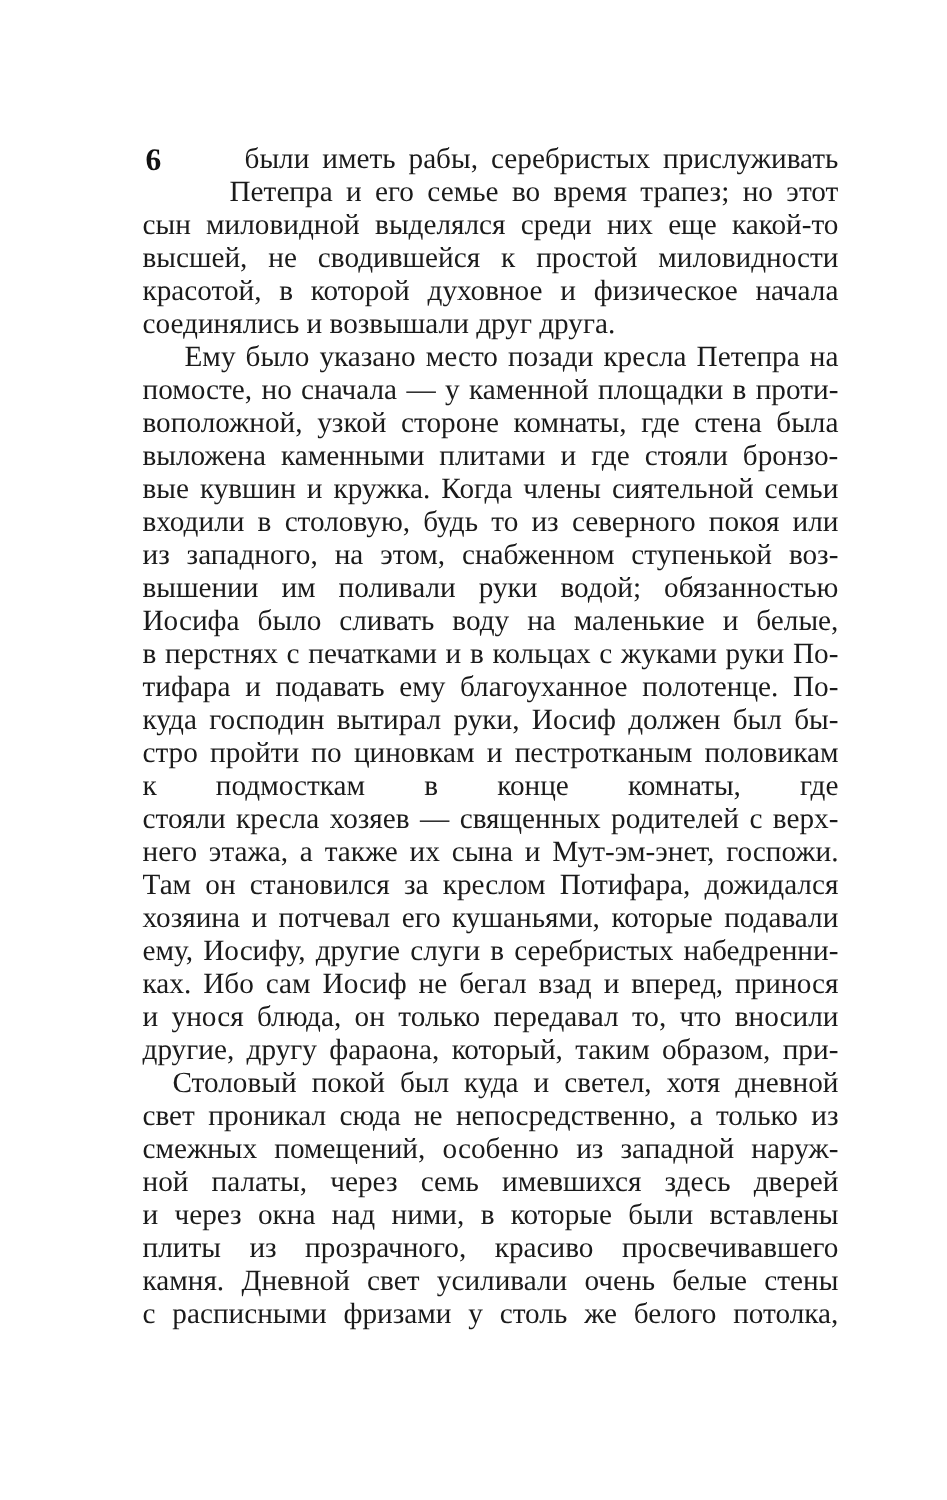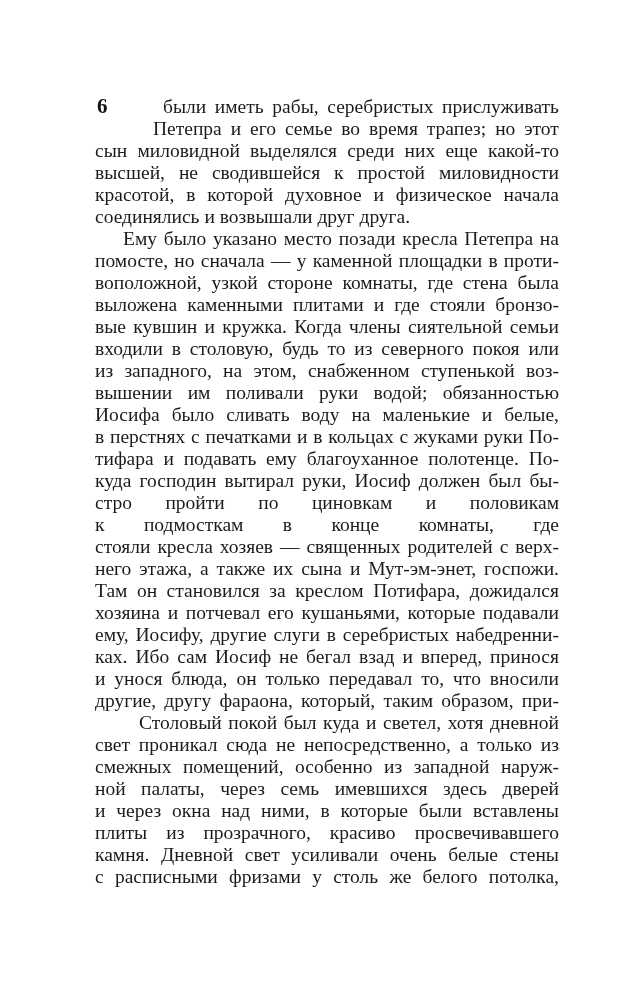--- a/index.html
+++ b/index.html
@@ -226,20 +226,21 @@
           <span>должен</span>
           <span>был</span>
           <span>бы-</span>
         </div>
         <div class="line justify">
           <span>стро</span>
           <span>пройти</span>
           <span>по</span>
           <span>циновкам</span>
           <span>и</span>
+          <span>пестротканым</span>
           <span>половикам</span>
         </div>
         <div class="line justify">
           <span>к</span>
           <span>подмосткам</span>
           <span>в</span>
           <span>конце</span>
           <span>комнаты,</span>
           <span>где</span>
         </div>
@@ -318,21 +319,21 @@
           <span>другие,</span>
           <span>другу</span>
           <span>фараона,</span>
           <span>который,</span>
           <span>таким</span>
           <span>образом,</span>
           <span>при-</span>
         </div>
       </div>
       <div class="paragraph">
-        <div class="line justify" style="margin-left: 44px; align-items: center;">
+        <div class="line justify" style="margin-left: 20px; align-items: center;">
           <span>Столовый</span>
           <span>покой</span>
           <span>был</span>
           <span>куда</span>
           <span>и</span>
           <span>светел,</span>
           <span>хотя</span>
           <span>дневной</span>
         </div>
         <div class="line justify">

